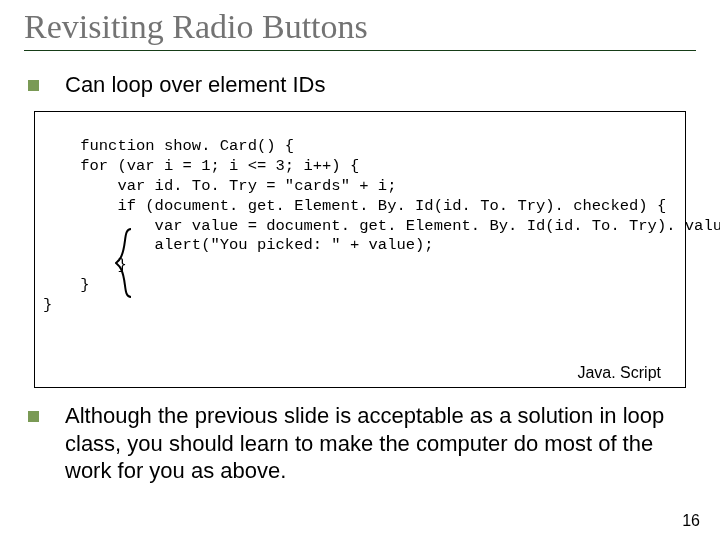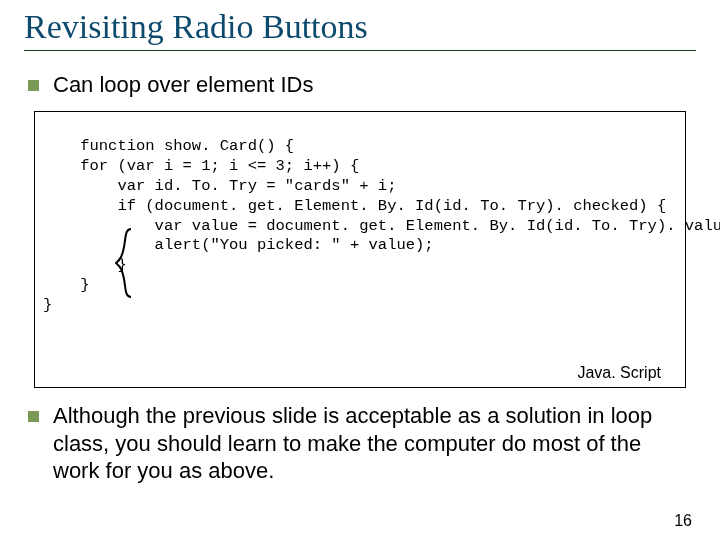--- a/index.html
+++ b/index.html
@@ -14,29 +14,30 @@
   }
   .slide {
     box-sizing: border-box;
     width: 720px;
     height: 540px;
     padding: 8px 24px 10px 24px;
     position: relative;
   }
   .title {
     font-size: 34px;
-    color: #0c4a6e;
+    color: #737373;
     padding-bottom: 4px;
     border-bottom: 1px solid #163d17;
     margin-bottom: 20px;
   }
   .bullet-row {
     display: flex;
     align-items: flex-start;
     margin: 10px 4px 12px 4px;
+    gap: 12px;
   }
   .bullet-sq {
     width: 11px;
     height: 11px;
     background: #7a9a55;
     margin-top: 9px;
     margin-right: 14px;
     flex: 0 0 auto;
   }
   .bullet-text {
@@ -66,21 +67,21 @@
     position: absolute;
     left: 80px;
     top: 76px;
     height: 72px;
     width: 18px;
     pointer-events: none;
   }
   .brace svg { display: block; }
   .pagenum {
     position: absolute;
-    right: 28px;
+    right: 20px;
     bottom: 10px;
     font-family: Arial, Helvetica, sans-serif;
     font-size: 16px;
   }
 </style>
 </head>
 <body>
 
 <div class="slide">
 

